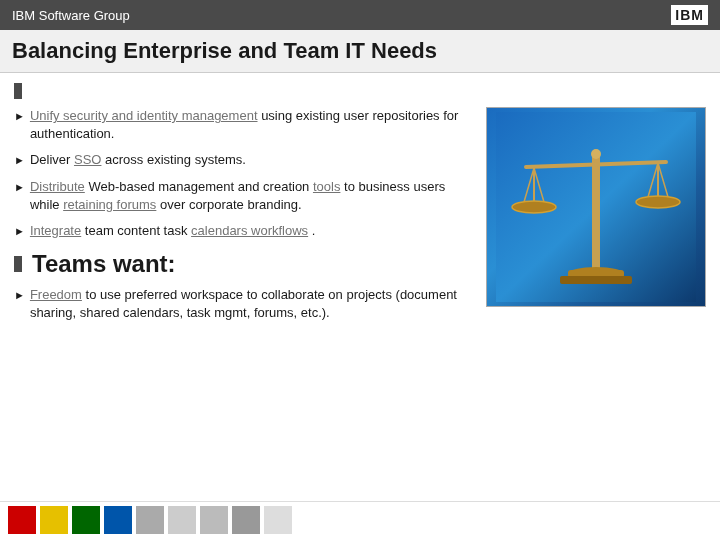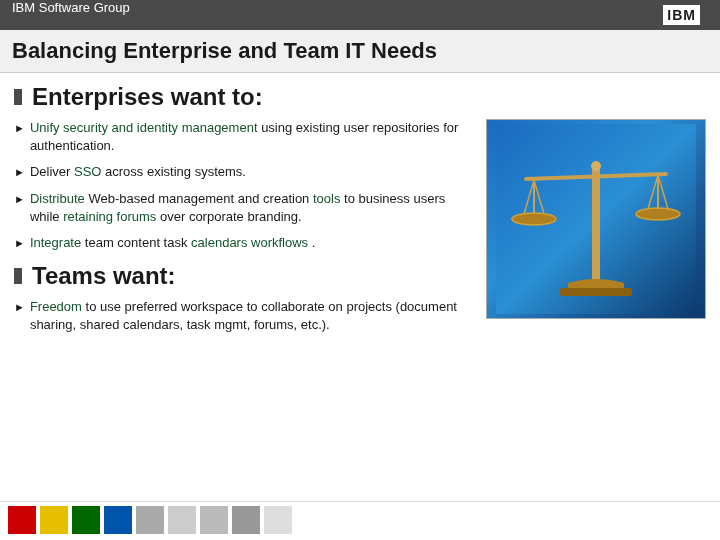--- a/index.html
+++ b/index.html
@@ -9,31 +9,32 @@
       font-family: Arial, Helvetica, sans-serif;
       background: #fff;
       overflow: hidden;
     }
 
     
     .header-bar {
       background: #4a4a4a;
       height: 30px;
       display: flex;
+      align-items: center;
       padding: 0 12px;
       position: relative;
     }
     .header-title {
       color: #fff;
       font-size: 13px;
       font-weight: normal;
     }
     .ibm-logo-header {
       position: absolute;
-      right: 20px;
+      right: 12px;
       top: 50%;
       transform: translateY(-50%);
     }
 
     
     .page-title-bar {
       background: #f0f0f0;
       padding: 8px 12px;
       border-bottom: 1px solid #ccc;
     }
@@ -113,21 +114,22 @@
       color: #1a1a1a;
       font-size: 11px;
       margin-right: 5px;
       margin-top: 2px;
       flex-shrink: 0;
     }
     .bullet-text {
       flex: 1;
     }
     .link-text {
-      color: #14532d;
+      color: #737373;
+      text-decoration: underline;
     }
 
     
     .teams-section {
       margin-top: 4px;
     }
 
     
     .bottom-toolbar {
       height: 36px;
@@ -164,21 +166,20 @@
 </div>
 
 <div class="page-title-bar">
   <h1 class="page-title">Balancing Enterprise and Team IT Needs</h1>
 </div>
 
 <div class="main-content">
 
   <div class="section-heading">
     <span class="section-bullet"></span>
-    <span>Enterprises want to:</span>
   </div>
 
   <div class="content-columns">
 
     <div class="left-col">
 
       <ul class="bullet-list">
 
         <li>
           <span class="bullet-arrow">►</span>

